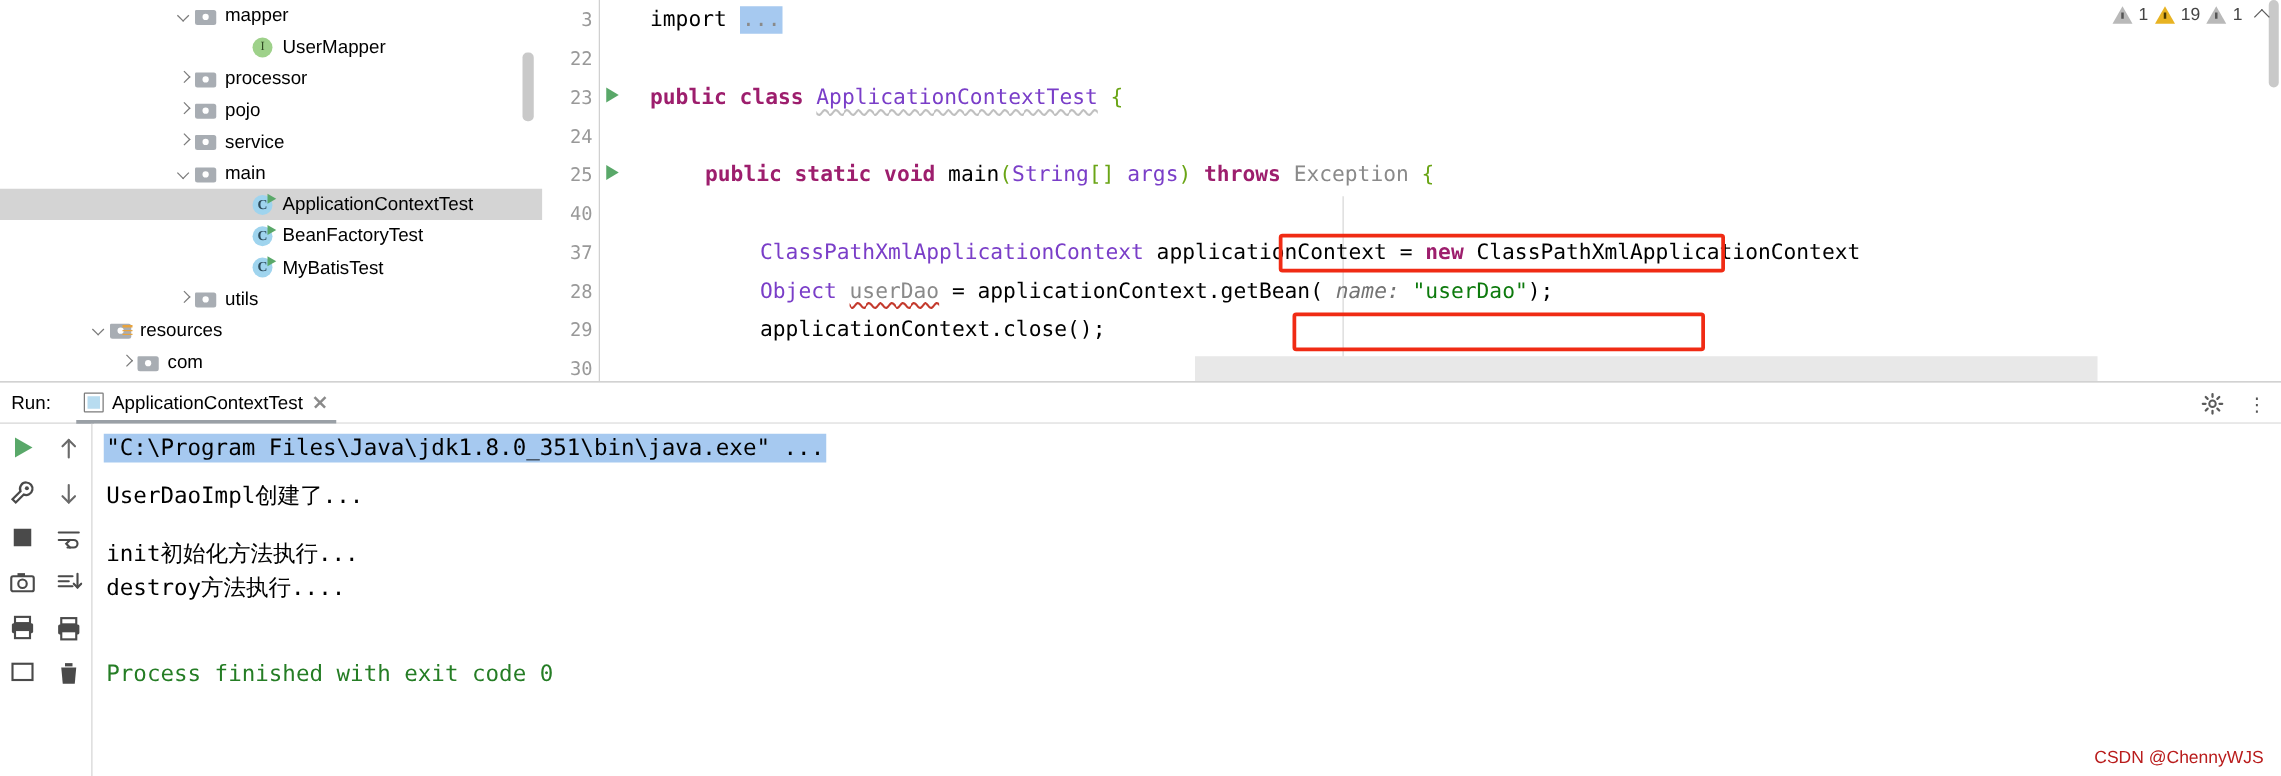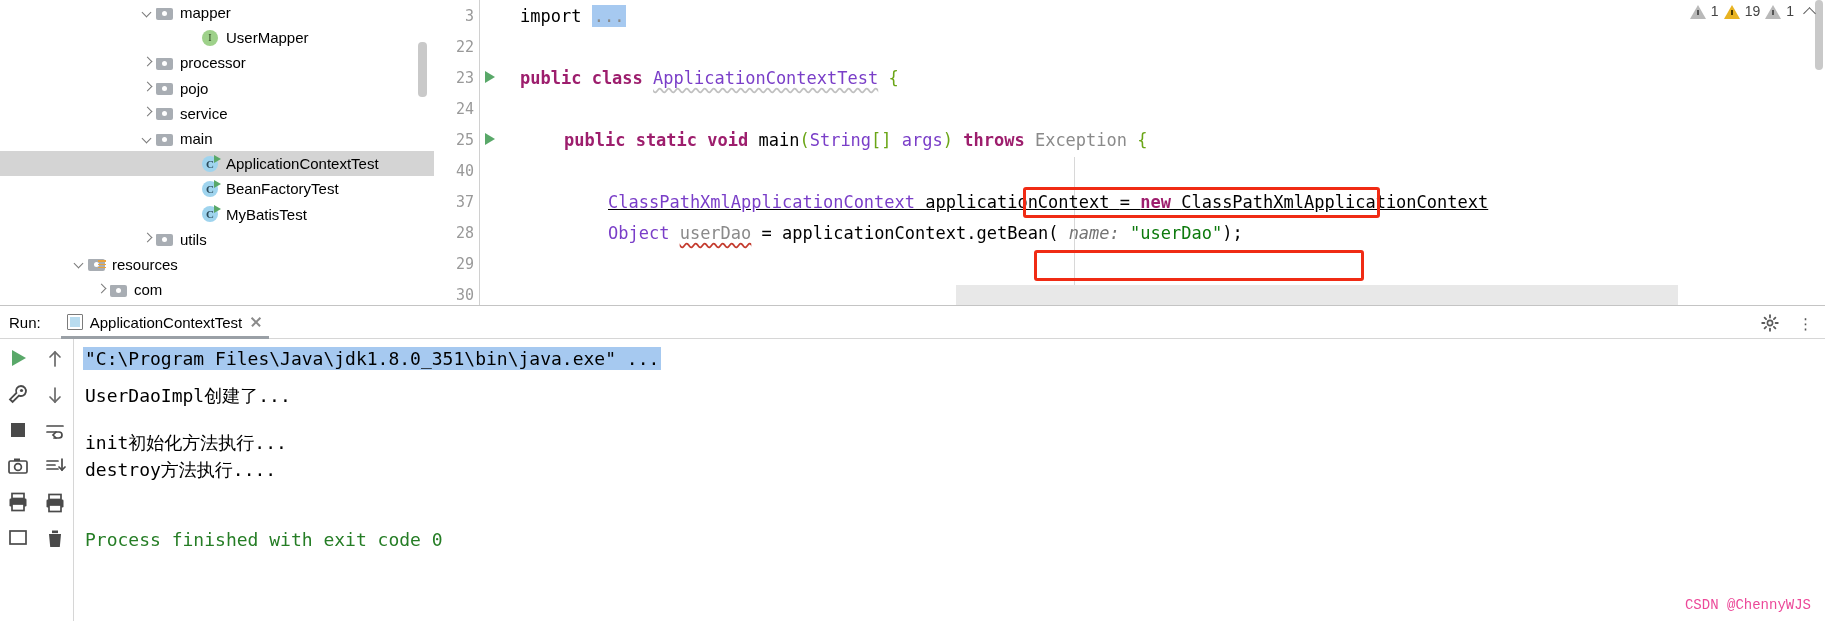--- a/index.html
+++ b/index.html
@@ -235,21 +235,21 @@
     background:#ffffff; overflow:hidden;
   }
   .con-line {
     position:absolute; left:10px; white-space:pre;
     font-family:"DejaVu Sans Mono", monospace; font-size:18px; color:#000000;
   }
   .con-line.first { background:#a6c9f0; padding:1px 2px; left:8px; }
 
   #watermark {
     position:absolute; right:14px; bottom:8px;
-    font-size:14px; color:#ec4899; font-family:Liberation Mono, monospace;
+    font-size:14px; color:#b91c1c; font-family:Liberation Sans, sans-serif;
   }
 </style>
 </head>
 <body>
 
 <div id="root">
 
   <div id="top">
 
     <div id="project-tree">
@@ -351,23 +351,23 @@
       <div id="gutter-line"></div>
       <div id="indent-guide"></div>
       <div id="line30-hl"></div>
       <div id="code-rows">
           <div class="code-row" style="top: 0px;"><span class="lnum">3</span><span class="code" style="left: 86px;"><span class="plain">import </span><span class="gray sel-import">...</span></span></div>
           <div class="code-row" style="top: 31px;"><span class="lnum">22</span><span class="code" style="left: 86px;"></span></div>
           <div class="code-row" style="top: 62px;"><span class="lnum">23</span><span class="gmark"><span class="runtri2"></span></span><span class="code" style="left: 86px;"><span class="kw">public class </span><span class="typ wavy">ApplicationContextTest</span><span class="brk"> {</span></span></div>
           <div class="code-row" style="top: 93px;"><span class="lnum">24</span><span class="code" style="left: 86px;"></span></div>
           <div class="code-row" style="top: 124px;"><span class="lnum">25</span><span class="gmark"><span class="runtri2"></span></span><span class="code" style="left: 130px;"><span class="kw">public static void </span><span class="plain">main</span><span class="brk">(</span><span class="typ">String</span><span class="brk">[]</span><span class="typ"> args</span><span class="brk">) </span><span class="kw">throws </span><span class="gray">Exception</span><span class="brk"> {</span></span></div>
           <div class="code-row" style="top: 155px;"><span class="lnum">40</span><span class="code" style="left: 86px;"></span></div>
-          <div class="code-row" style="top: 186px;"><span class="lnum">37</span><span class="code" style="left: 174px; text-decoration: underline;"><span class="typ">ClassPathXmlApplicationContext</span><span class="plain"> applicationContext </span><span class="plain">= </span><span class="kw">new </span><span class="plain">ClassPathXmlApplicationContext</span></span></div>
+          <div class="code-row" style="top: 186px;"><span class="lnum">37</span><span class="code" style="left: 174px;"><span class="typ">ClassPathXmlApplicationContext</span><span class="plain"> applicationContext </span><span class="plain">= </span><span class="kw">new </span><span class="plain">ClassPathXmlApplicationContext</span></span></div>
           <div class="code-row" style="top: 217px;"><span class="lnum">28</span><span class="code" style="left: 174px;"><span class="typ">Object </span><span class="gray wavy-red">userDao</span><span class="plain"> = applicationContext.</span><span class="plain">getBean</span><span class="plain">( </span><span class="hint">name:</span><span class="plain"> </span><span class="str">"userDao"</span><span class="plain">);</span></span></div>
-          <div class="code-row" style="top: 248px;"><span class="lnum">29</span></div>
+          <div class="code-row" style="top: 248px;"><span class="lnum">29</span><span class="code" style="left: 174px;"><span class="plain">applicationContext.close();</span></span></div>
           <div class="code-row" style="top: 279px;"><span class="lnum">30</span></div>
         </div>
       <div id="red-box-1"></div>
       <div id="red-box-2"></div>
       <div id="ed-scroll-v"></div>
 
       <div id="inspections">
         <span class="warn-ico grey"></span>
         <span>1</span>
         <span class="warn-ico"></span>

